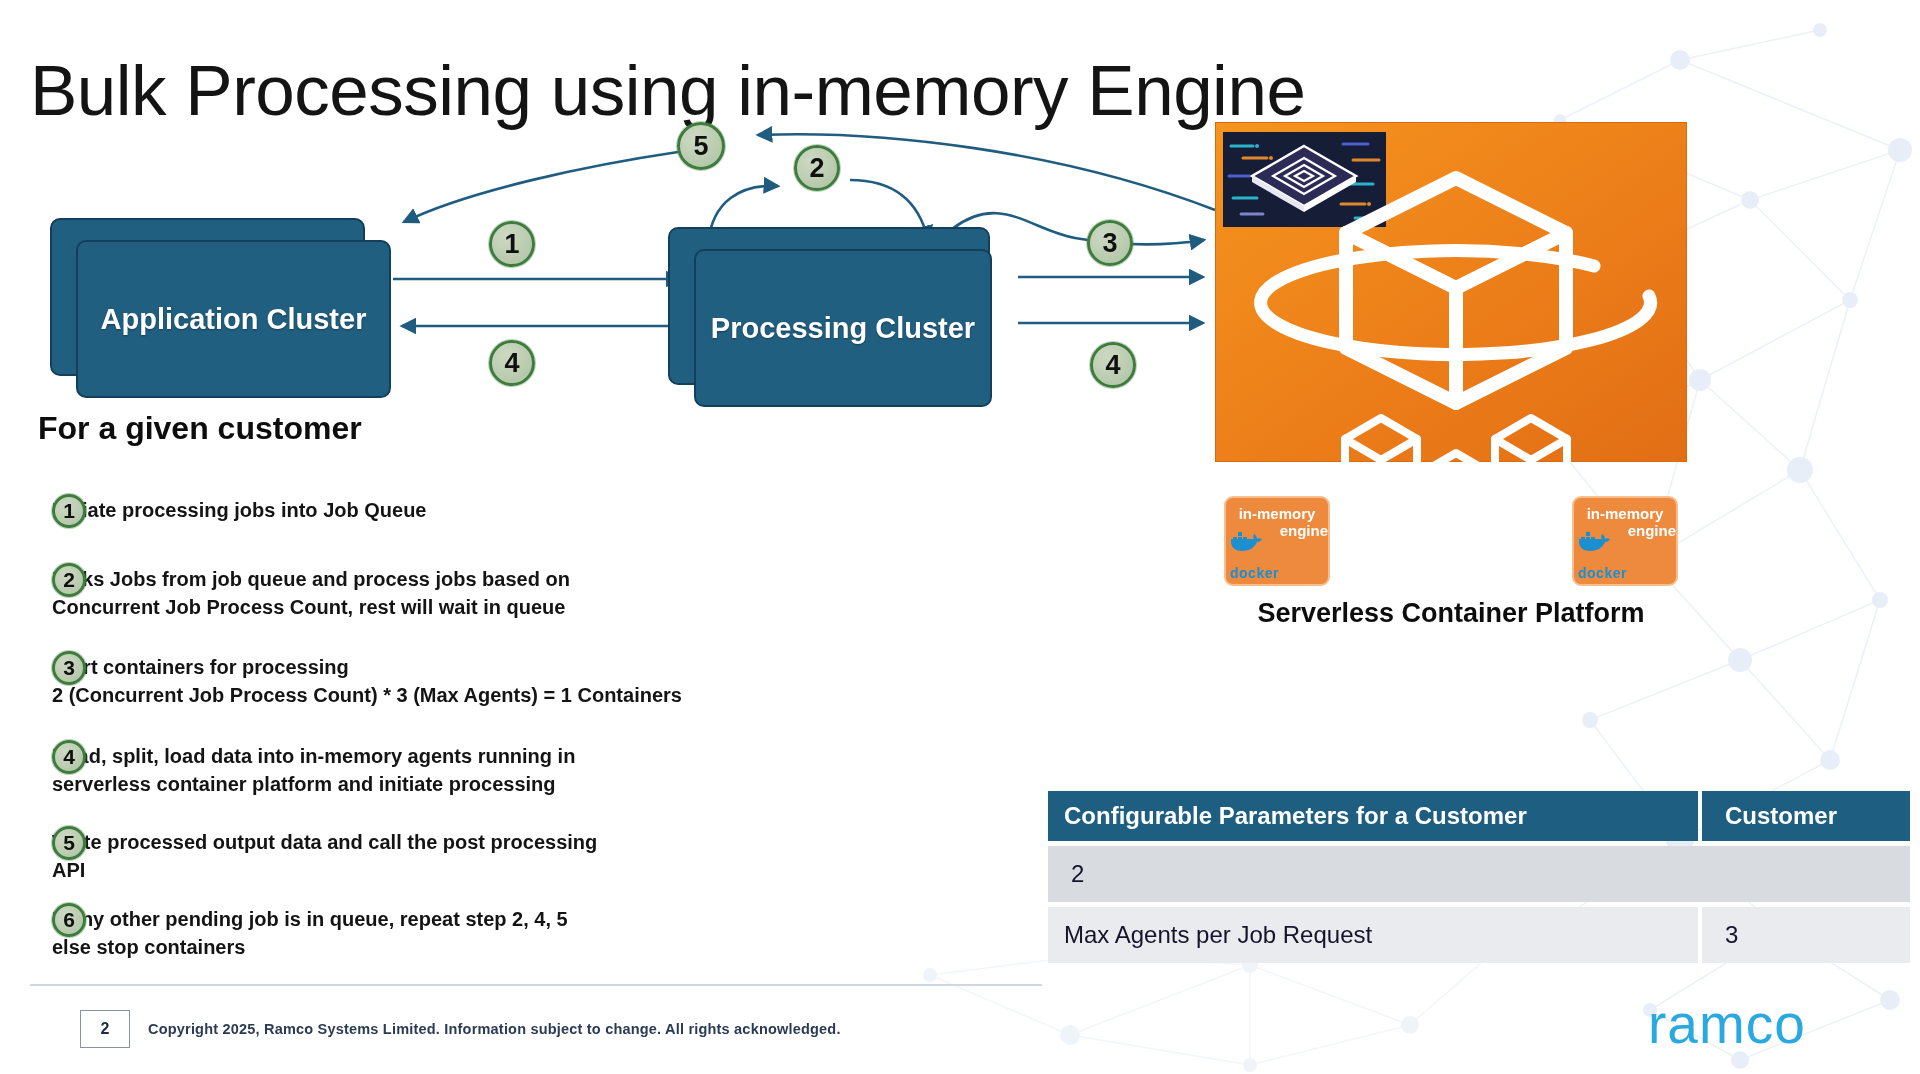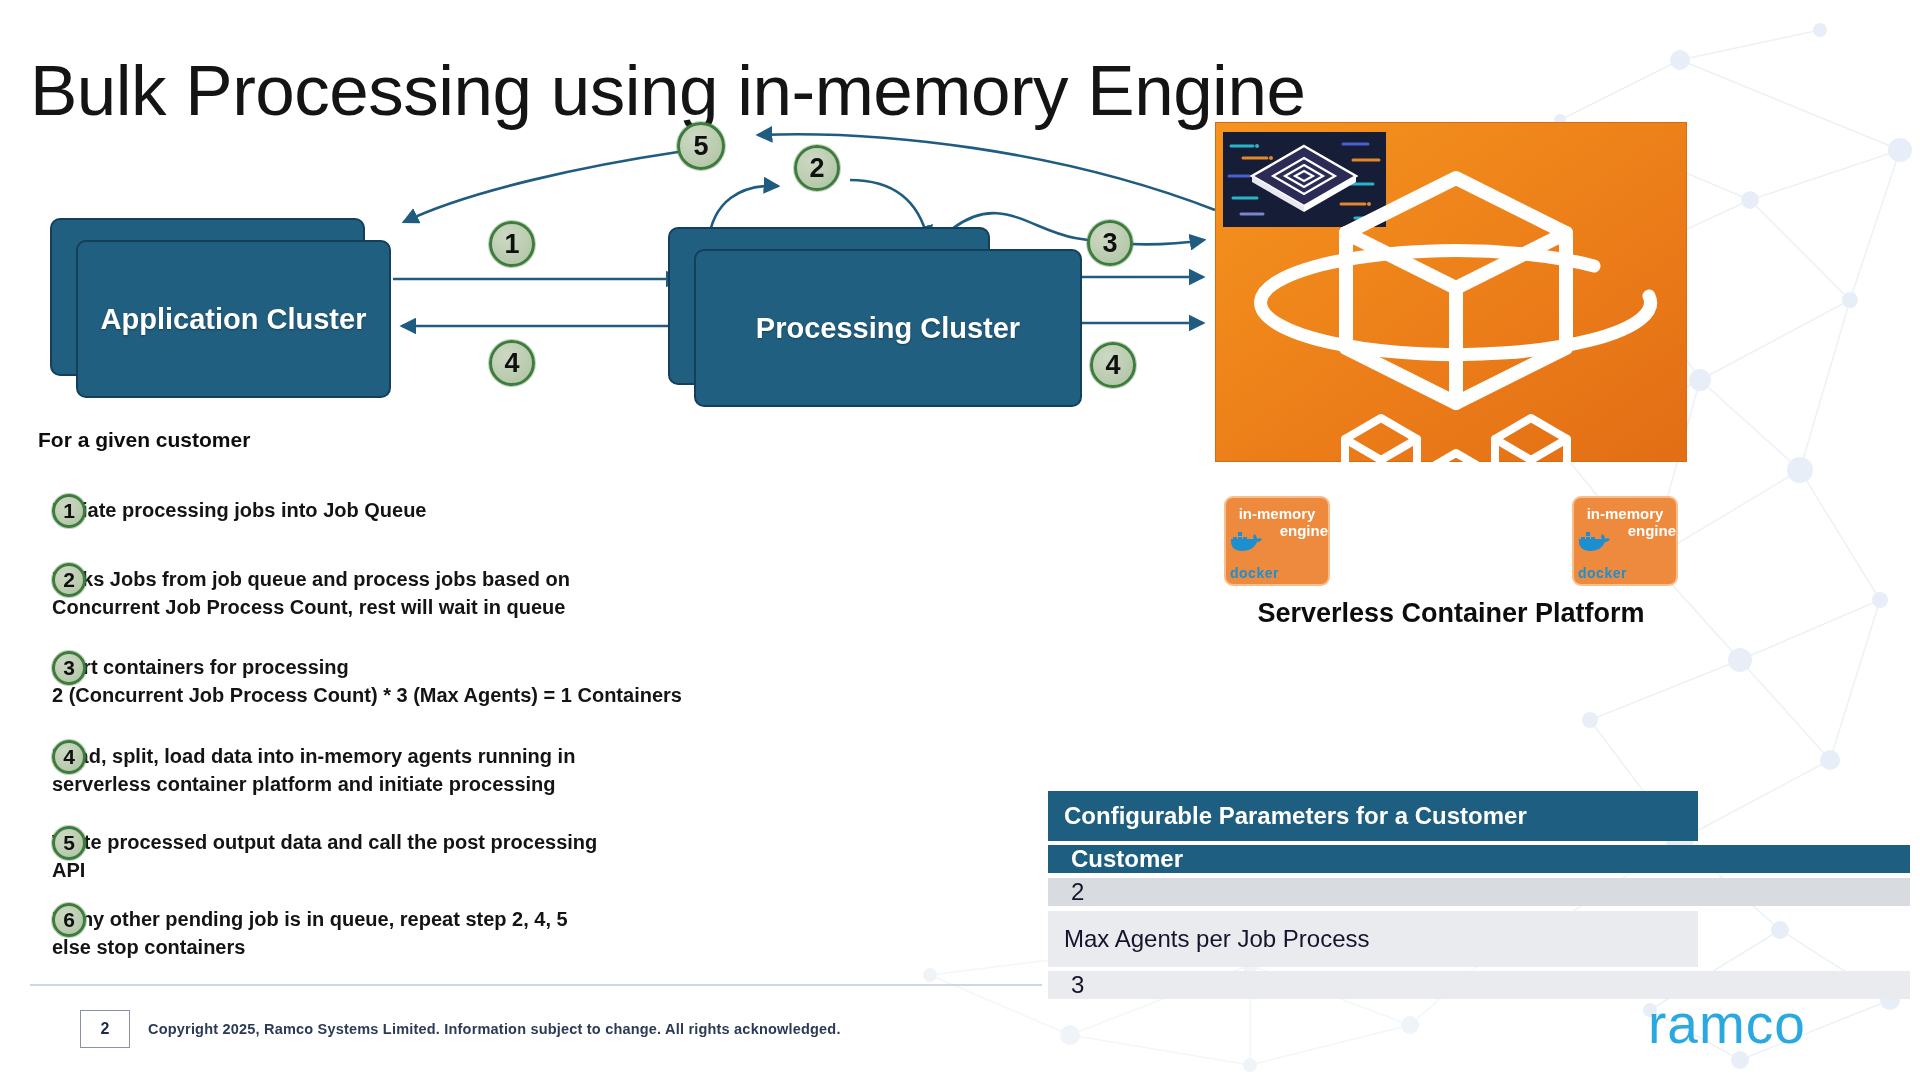--- a/index.html
+++ b/index.html
@@ -46,26 +46,26 @@
   .agent-box.left{left:8px;} .agent-box.right{left:356px;}
   .agent-line1{margin-top:7px;text-align:center;color:#ffffff;font-weight:700;font-size:15px;}
   .agent-line2{text-align:right;padding-left:31px;color:#ffffff;font-weight:700;font-size:15px;}
   .whale{position:absolute;left:3px;top:30px;width:34px;height:26px;}
   .docker-label{position:absolute;left:4px;bottom:3px;color:#1C8FD1;font-weight:700;font-size:14px;letter-spacing:.5px;}
   .platform-caption{
     position:absolute;left:1215px;top:598px;width:472px;text-align:center;
     font-size:27px;font-weight:700;color:#0d0d0d;white-space:nowrap;
   }
   
-  .notes-heading{position:absolute;left:38px;top:428px;font-size:21px;font-weight:700;color:#0d0d0d;}
+  .notes-heading{position:absolute;left:38px;top:410px;font-size:32px;font-weight:700;color:#0d0d0d;}
   .step{position:absolute;left:52px;display:flex;gap:18px;align-items:flex-start;}
   .step-text{font-size:20px;font-weight:600;color:#141414;line-height:28px;white-space:nowrap;margin-top:2px;}
   
   .param-table{position:absolute;left:1048px;top:791px;width:862px;}
-  .t-row{display:flex;gap:4px;margin-bottom:5px;flex-direction:column;}
+  .t-row{display:flex;gap:4px;margin-bottom:5px;}
   .t-cell{box-sizing:border-box;padding:0 16px;display:flex;align-items:center;}
   .t-c1{width:650px;} .t-c2{flex:1;padding-left:23px;}
   .t-head .t-cell{background:#1E5E80;color:#ffffff;font-weight:700;font-size:24px;height:50px;}
   .t-body1 .t-cell{background:#D8DBE0;color:#14142b;font-size:24px;height:56px;}
   .t-body2 .t-cell{background:#E9EBEE;color:#14142b;font-size:24px;height:56px;}
   
   .footer-line{position:absolute;left:30px;top:984px;width:1012px;height:2px;background:#cdd7e2;}
   .page-box{
     position:absolute;left:80px;top:1010px;width:50px;height:38px;background:#ffffff;
     border:1.5px solid #8a93a3;box-sizing:border-box;display:flex;align-items:center;justify-content:center;
@@ -143,21 +143,21 @@
       <path d="M678,152 C590,165 470,190 404,222" marker-end="url(#ah)"></path>
     </g>
   </svg>
 
   <div class="cluster-back" style="left:50px;top:218px;width:315px;height:158px;"></div>
   <div class="cluster-front" style="left:76px;top:240px;width:315px;height:158px;">
     <span class="cluster-label">Application Cluster</span>
   </div>
 
   <div class="cluster-back" style="left:668px;top:227px;width:322px;height:158px;"></div>
-  <div class="cluster-front" style="left:694px;top:249px;width:388px;height:158px;">
+  <div class="cluster-front" style="left:694px;top:249px;width:298px;height:158px;">
     <span class="cluster-label">Processing Cluster</span>
   </div>
 
   <div class="badge big" style="left:489px;top:221px;">1</div>
   <div class="badge big" style="left:794px;top:145px;">2</div>
   <div class="badge big" style="left:1087px;top:220px;">3</div>
   <div class="badge big" style="left:489px;top:340px;">4</div>
   <div class="badge big" style="left:1090px;top:342px;">4</div>
   <div class="badge big" style="left:677px;top:122px;width:48px;height:48px;">5</div>
 
@@ -289,21 +289,21 @@
 
   <div class="param-table">
     <div class="t-row t-head">
       <div class="t-cell t-c1">Configurable Parameters for a Customer</div>
       <div class="t-cell t-c2">Customer</div>
     </div>
     <div class="t-row t-body1">
       <div class="t-cell t-c2">2</div>
     </div>
     <div class="t-row t-body2">
-      <div class="t-cell t-c1">Max Agents per Job Process</div>
+      <div class="t-cell t-c1">Max Agents per Job Request</div>
       <div class="t-cell t-c2">3</div>
     </div>
   </div>
 
   <div class="footer-line"></div>
   <div class="page-box">2</div>
   <div class="copyright">Copyright 2025, Ramco Systems Limited. Information subject to change. All rights acknowledged.</div>
   <div class="ramco-logo">ramco</div>
 
 </div>

